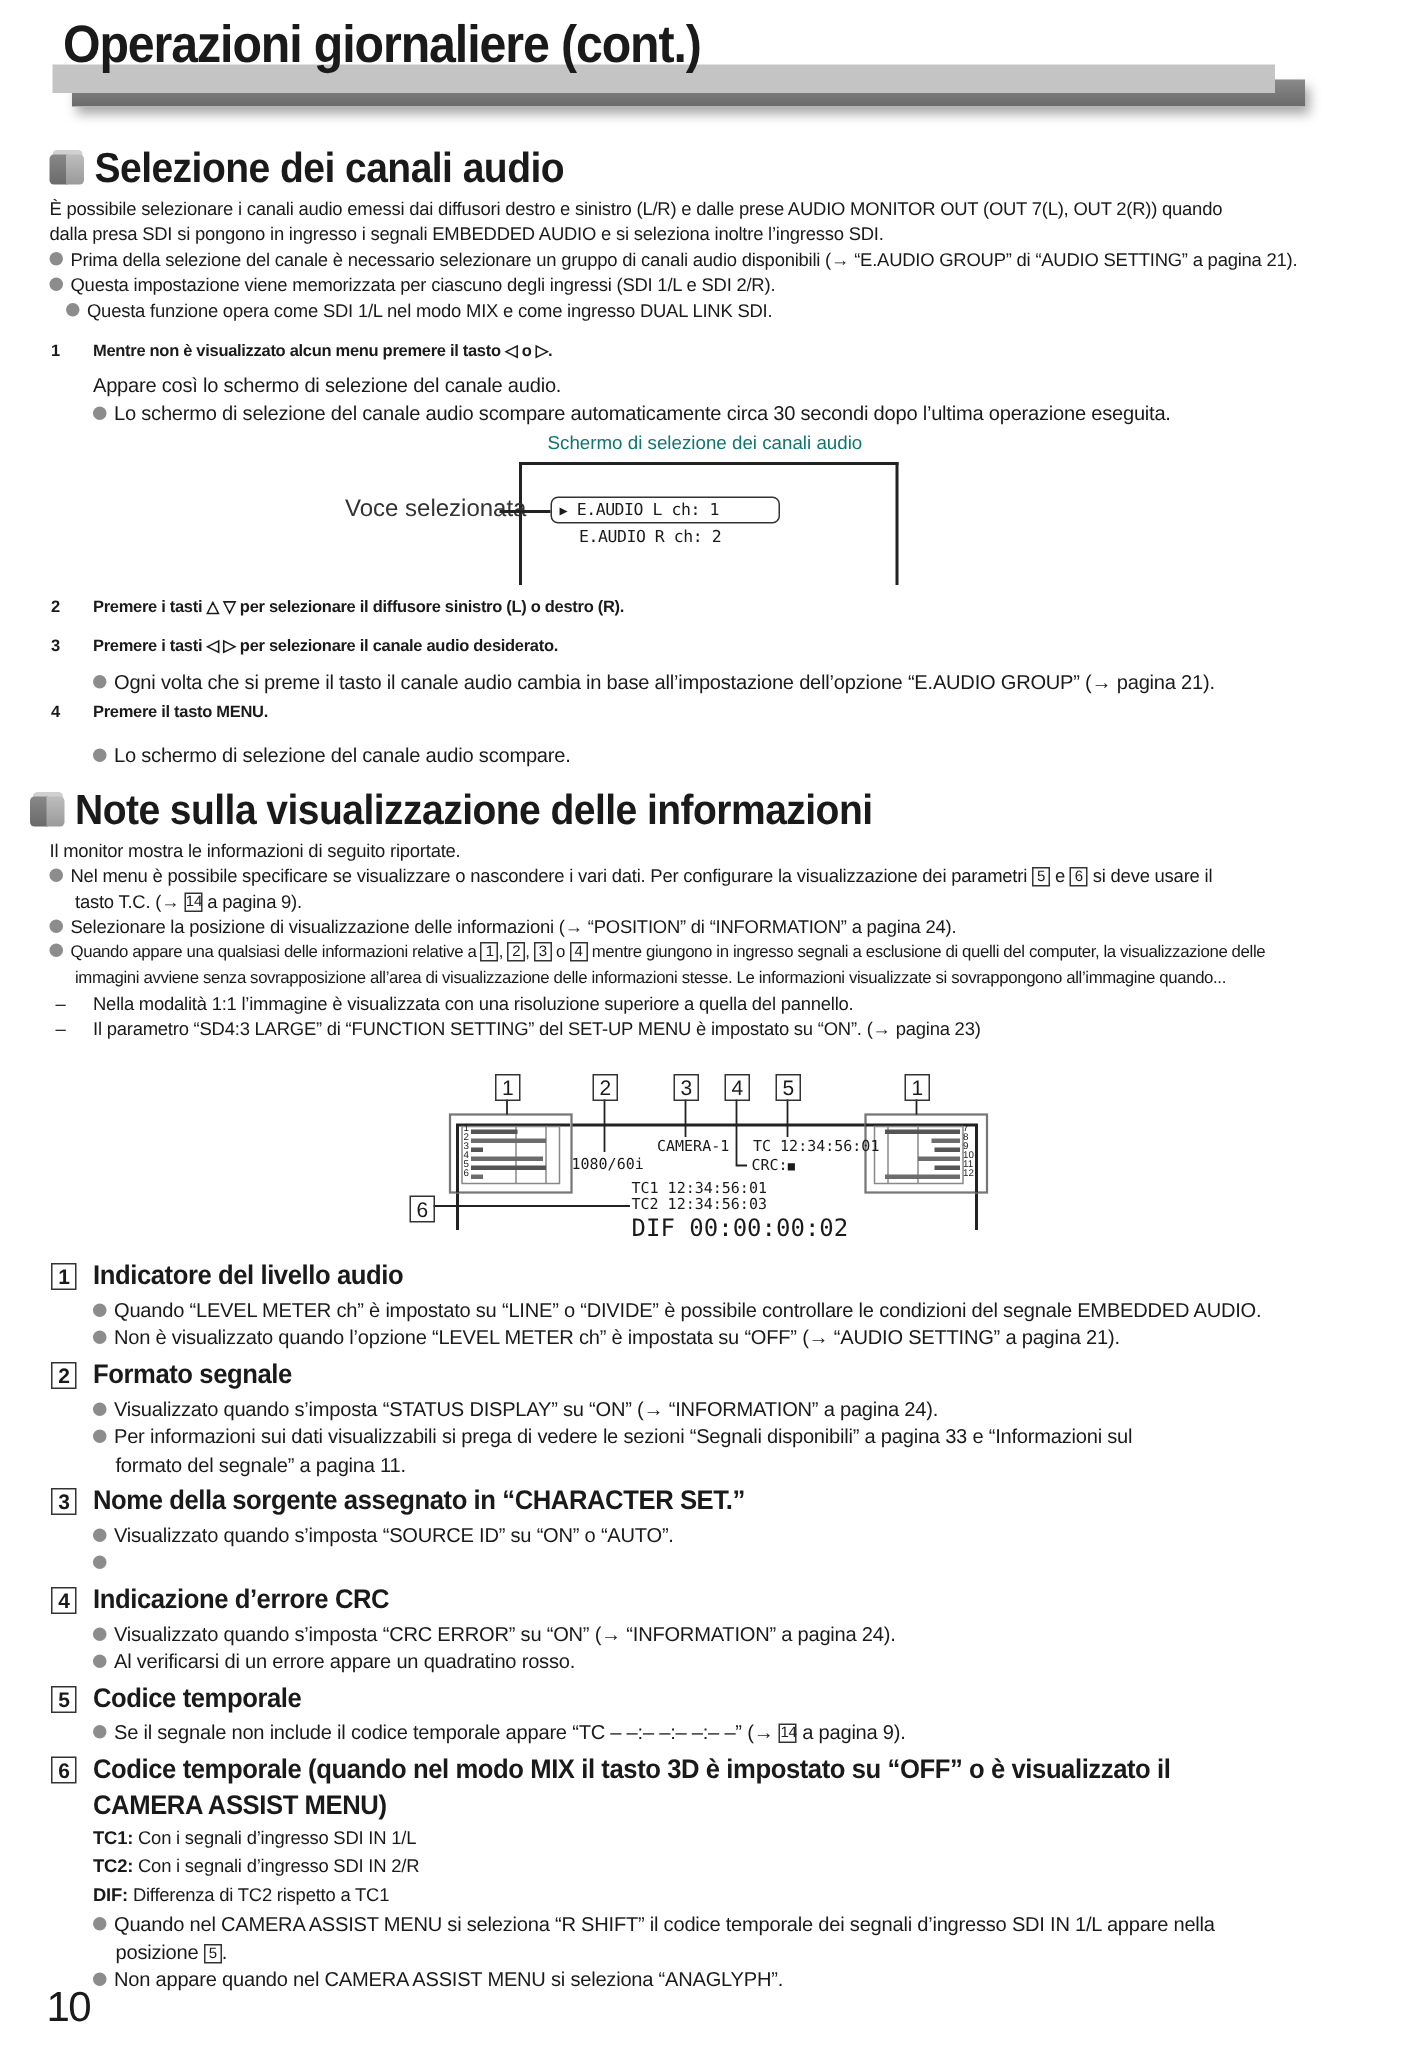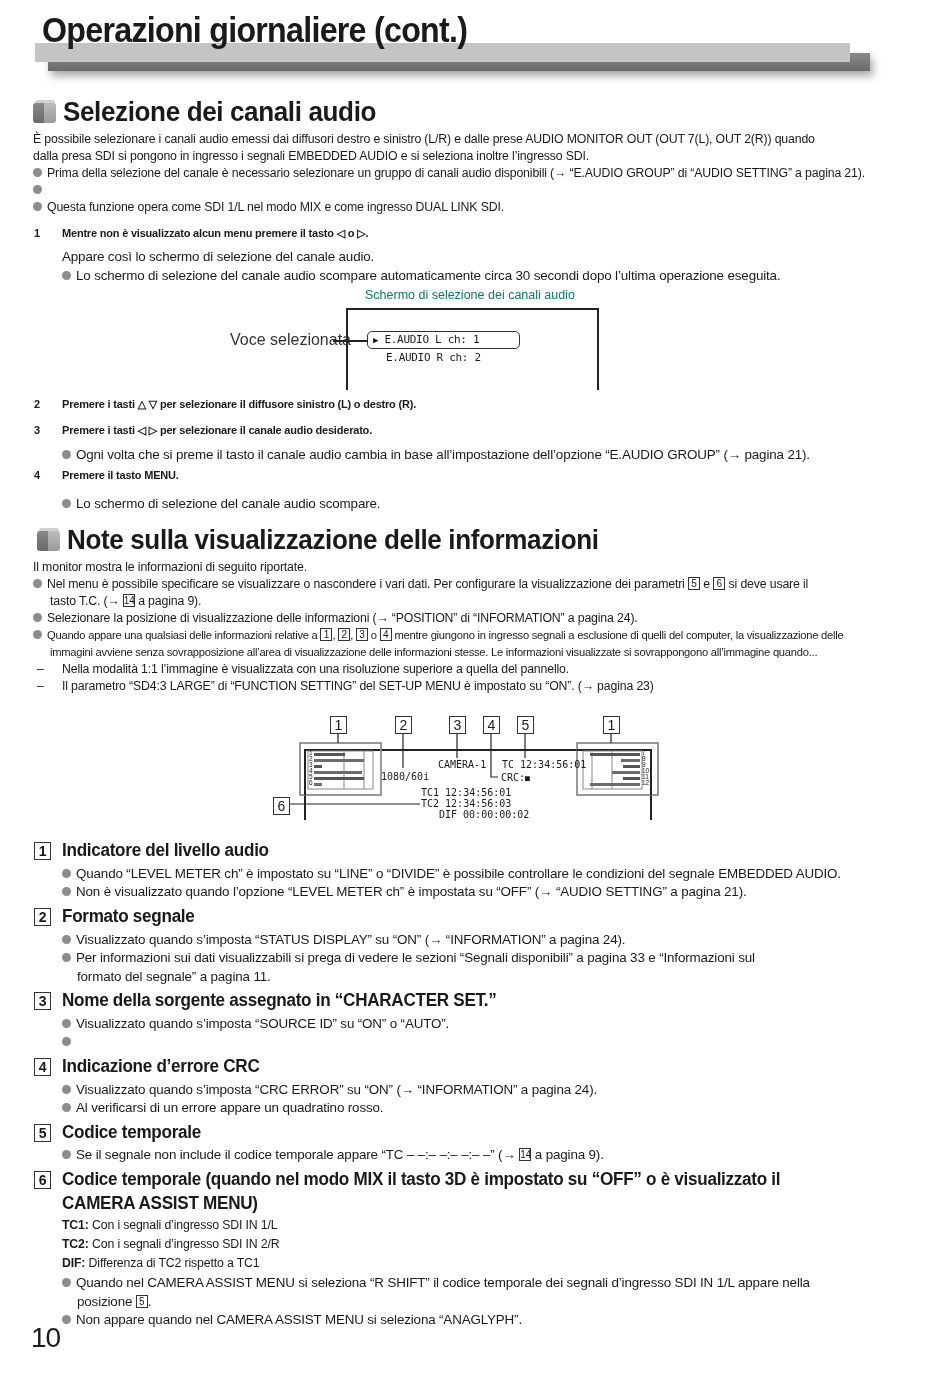--- a/index.html
+++ b/index.html
@@ -75,22 +75,22 @@
       <span class="face-t"></span>
       <span class="face-l"></span>
       <span class="face-r"></span>
     </span>
   <span class="sec-title">Selezione dei canali audio</span>
 </div>
 
 <div class="abs p" style="left:33px; top:131px;">È possibile selezionare i canali audio emessi dai diffusori destro e sinistro (L/R) e dalle prese AUDIO MONITOR OUT (OUT 7(L), OUT 2(R)) quando</div>
 <div class="abs p" style="left:33px; top:148px;">dalla presa SDI si pongono in ingresso i segnali EMBEDDED AUDIO e si seleziona inoltre l’ingresso SDI.</div>
 <div class="abs p" style="left:33px; top:165px;"><span class="bullet"></span><span>Prima della selezione del canale è necessario selezionare un gruppo di canali audio disponibili (→ “E.AUDIO GROUP” di “AUDIO SETTING” a pagina 21).</span></div>
-<div class="abs p" style="left:33px; top:182px;"><span class="bullet"></span></div>
-<div class="abs p" style="left:33px; top:199px;text-align:right;"><span class="bullet"></span><span>Questa funzione opera come SDI 1/L nel modo MIX e come ingresso DUAL LINK SDI.</span></div>
+<div class="abs p" style="left:33px; top:182px;"><span class="bullet"></span><span>Questa impostazione viene memorizzata per ciascuno degli ingressi (SDI 1/L e SDI 2/R).</span></div>
+<div class="abs p" style="left:44px; top:199px;text-align:right;"><span class="bullet"></span><span>Questa funzione opera come SDI 1/L nel modo MIX e come ingresso DUAL LINK SDI.</span></div>
 
 <div class="abs step" style="left:34px; top:227px;">
   <span class="step-num">1</span><span>Mentre non è visualizzato alcun menu premere il tasto ◁ o ▷.</span>
 </div>
 <div class="abs p13" style="left:62px; top:247px;">Appare così lo schermo di selezione del canale audio.</div>
 <div class="abs p13" style="left:62px; top:266px;"><span class="bullet"></span><span>Lo schermo di selezione del canale audio scompare automaticamente circa 30 secondi dopo l’ultima operazione eseguita.</span></div>
 
 <div class="abs" style="left:365px; top:288px; font-size:12.5px; color:#0f766e; white-space:nowrap;">Schermo di selezione dei canali audio</div>
 <div class="abs menu-screen"></div>
 <div class="abs menu-sel"></div>
@@ -107,21 +107,21 @@
 </div>
 <div class="abs step" style="left:34px; top:424px;">
   <span class="step-num">3</span><span>Premere i tasti ◁ ▷ per selezionare il canale audio desiderato.</span>
 </div>
 <div class="abs p13" style="left:62px; top:445px;"><span class="bullet"></span><span>Ogni volta che si preme il tasto il canale audio cambia in base all’impostazione dell’opzione “E.AUDIO GROUP” (→ pagina 21).</span></div>
 <div class="abs step" style="left:34px; top:469px;">
   <span class="step-num">4</span><span>Premere il tasto MENU.</span>
 </div>
 <div class="abs p13" style="left:62px; top:494px;"><span class="bullet"></span><span>Lo schermo di selezione del canale audio scompare.</span></div>
 
-<div class="abs sec-head" style="left:37px; top:524px;">
+<div class="abs sec-head" style="left:20px; top:524px;">
   <span class="cube">
       <span class="face-t"></span>
       <span class="face-l"></span>
       <span class="face-r"></span>
     </span>
   <span class="sec-title">Note sulla visualizzazione delle informazioni</span>
 </div>
 <div class="abs p" style="left:33px; top:559px;">Il monitor mostra le informazioni di seguito riportate.</div>
 <div class="abs p" style="left:33px; top:576px;">
   <span class="bullet"></span><span>Nel menu è possibile specificare se visualizzare o nascondere i vari dati. Per configurare la visualizzazione dei parametri</span>
@@ -199,21 +199,21 @@
   <span class="abs boxnum-lg" style="left:517px; top:716px;">5</span>
   <span class="abs boxnum-lg" style="left:603px; top:716px;">1</span>
   <span class="abs boxnum-lg" style="left:273px; top:797px;">6</span>
 
   <span class="abs mono" style="left:381px; top:771px; font-size:10px; white-space:nowrap;">1080/60i</span>
   <span class="abs mono" style="left:438px; top:759px; font-size:10px; white-space:nowrap;">CAMERA-1</span>
   <span class="abs mono" style="left:502px; top:759px; font-size:10px; white-space:nowrap;">TC 12:34:56:01</span>
   <span class="abs mono" style="left:501px; top:772px; font-size:10px; white-space:nowrap;"><span>CRC:</span><span style="font-size:8px;">■</span></span>
   <span class="abs mono" style="left:421px; top:787px; font-size:10px; white-space:nowrap;">TC1 12:34:56:01</span>
   <span class="abs mono" style="left:421px; top:798px; font-size:10px; white-space:nowrap; background:#fff;">TC2 12:34:56:03</span>
-  <span class="abs mono" style="left:439px; top:809px; font-size:10px; white-space:nowrap;">DIF 00:00:00:02</span>
+  <span class="abs mono" style="left:421px; top:809px; font-size:16px; white-space:nowrap;">DIF 00:00:00:02</span>
 
   <div id="left-ch-labels">
       <span class="abs" style="left: 309px; top: 750px; font-size: 6.5px; line-height: 6px;">1</span>
       <span class="abs" style="left: 309px; top: 756px; font-size: 6.5px; line-height: 6px;">2</span>
       <span class="abs" style="left: 309px; top: 762px; font-size: 6.5px; line-height: 6px;">3</span>
       <span class="abs" style="left: 309px; top: 768px; font-size: 6.5px; line-height: 6px;">4</span>
       <span class="abs" style="left: 309px; top: 774px; font-size: 6.5px; line-height: 6px;">5</span>
       <span class="abs" style="left: 309px; top: 780px; font-size: 6.5px; line-height: 6px;">6</span>
     </div>
   <div id="right-ch-labels">

